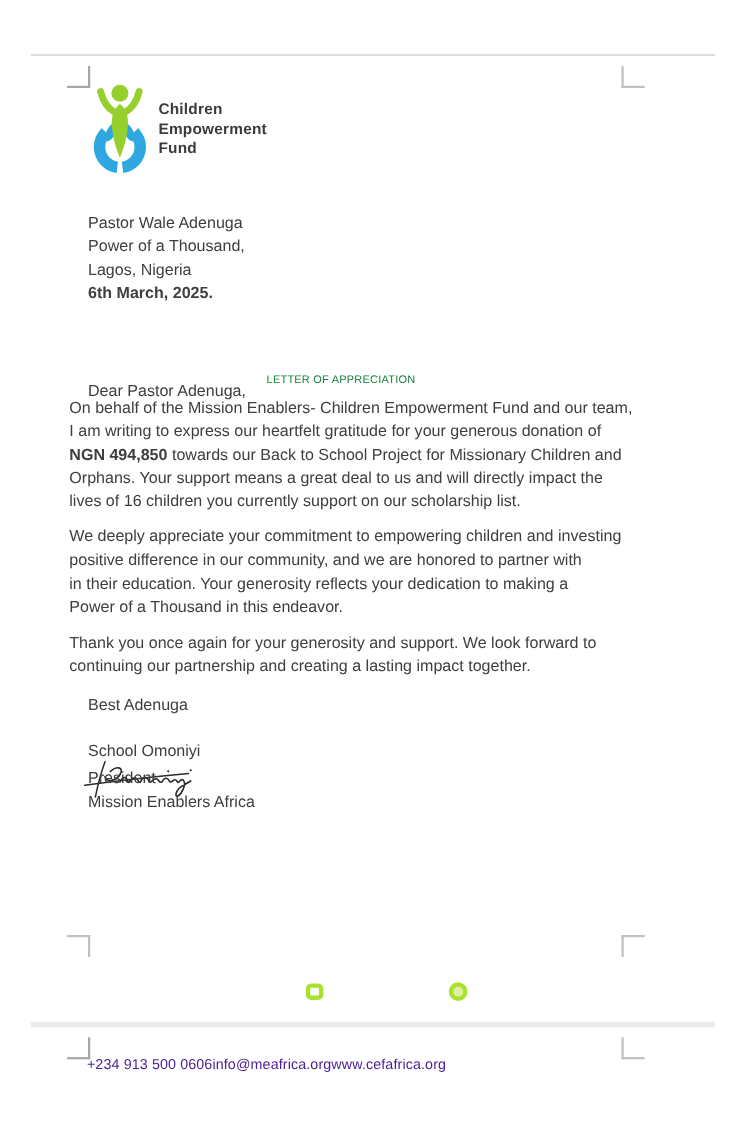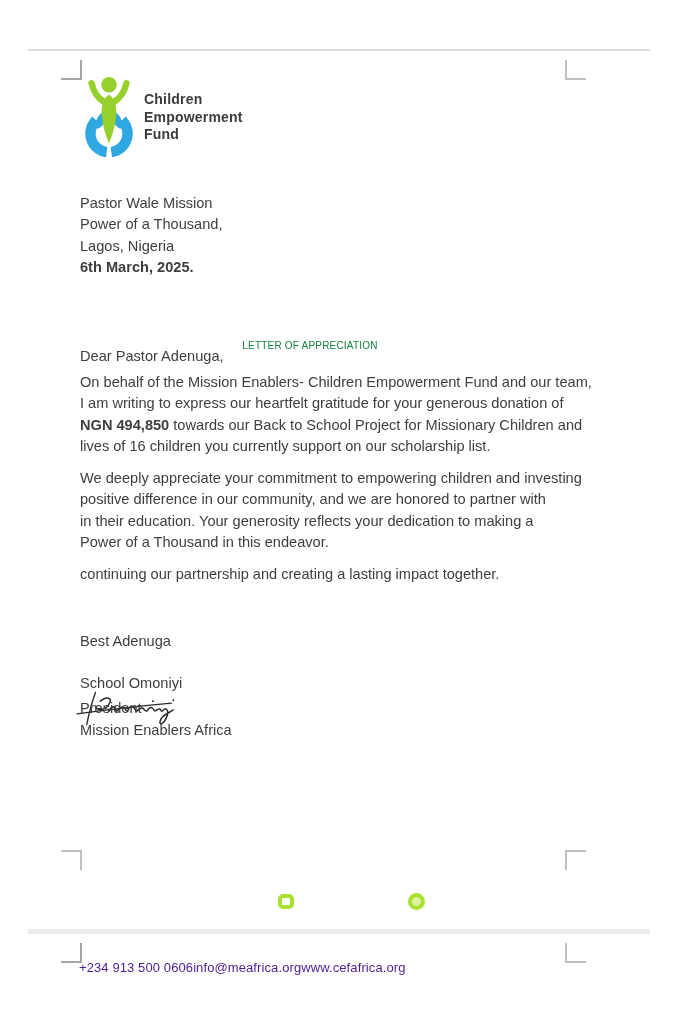--- a/index.html
+++ b/index.html
@@ -28,21 +28,21 @@
   
   .logo { position:absolute; left:74px; top:76px; display:flex; }
   .logo-text { margin-top:15px; font-size:14px; font-weight:bold; line-height:17.5px; color:#3b3b3b; letter-spacing:0.2px; }
 
   
   .txt { font-size:14.6px; line-height:21.3px; }
   .recipient   { position:absolute; left:80px; top:193px; }
   .salutation  { position:absolute; left:80px; top:298px;margin-top:48px; }
   .letter-title{ position:absolute; left:80px; top:340px; width:460px; text-align:center;
                  font-size:10px; font-weight:500; letter-spacing:0.2px; color:#15803d; }
-  .body-text   { position:absolute; left:80px; top:361px;margin-top:11px; }
+  .body-text   { position:absolute; left:63px; top:361px; }
   .para + .para { margin-top:11px; }
   .line { white-space:nowrap; }
   .bold { font-weight:bold; }
 
   .regards    { position:absolute; left:80px; top:631px; }
   .signer     { position:absolute; left:80px; top:673px; }
   .signature  { position:absolute; left:76px; top:691px; }
   .role-block { position:absolute; left:80px; top:697px; line-height:22px; }
 
   
@@ -84,44 +84,46 @@
       </svg>
     </span>
     <div class="logo-text">
       <div>Children</div>
       <div>Empowerment</div>
       <div>Fund</div>
     </div>
   </div>
 
   <div class="recipient txt">
-    <div>Pastor Wale Mission</div>
+    <div>Pastor Wale Adenuga</div>
     <div>Power of a Thousand,</div>
     <div>Lagos, Nigeria</div>
     <div class="bold">6th March, 2025.</div>
   </div>
 
   <div class="salutation txt">Dear Pastor Adenuga,</div>
 
   <div class="letter-title">LETTER OF APPRECIATION</div>
 
   <div class="body-text txt" id="body-container">
       <div class="para">
         <div class="line"><span>On behalf of the Mission Enablers- Children Empowerment Fund and our team,</span></div>
         <div class="line"><span>I am writing to express our heartfelt gratitude for your generous donation of</span></div>
         <div class="line"><span class="bold">NGN 494,850</span><span> towards our Back to School Project for Missionary Children and</span></div>
+        <div class="line"><span>Orphans. Your support means a great deal to us and will directly impact the</span></div>
         <div class="line"><span>lives of 16 children you currently support on our scholarship list.</span></div>
       </div>
       <div class="para">
         <div class="line"><span>We deeply appreciate your commitment to empowering children and investing</span></div>
         <div class="line"><span>positive difference in our community, and we are honored to partner with</span></div>
         <div class="line"><span>in their education. Your generosity reflects your dedication to making a</span></div>
         <div class="line"><span>Power of a Thousand in this endeavor.</span></div>
       </div>
       <div class="para">
+        <div class="line"><span>Thank you once again for your generosity and support. We look forward to</span></div>
         <div class="line"><span>continuing our partnership and creating a lasting impact together.</span></div>
       </div>
     </div>
 
   <div class="regards txt">Best Adenuga</div>
   <div class="signer txt">School Omoniyi</div>
 
   <div class="signature">
     <svg width="112" height="36" viewBox="0 0 115 36">
       <g stroke="#2b2b2b" fill="none" stroke-linecap="round">

